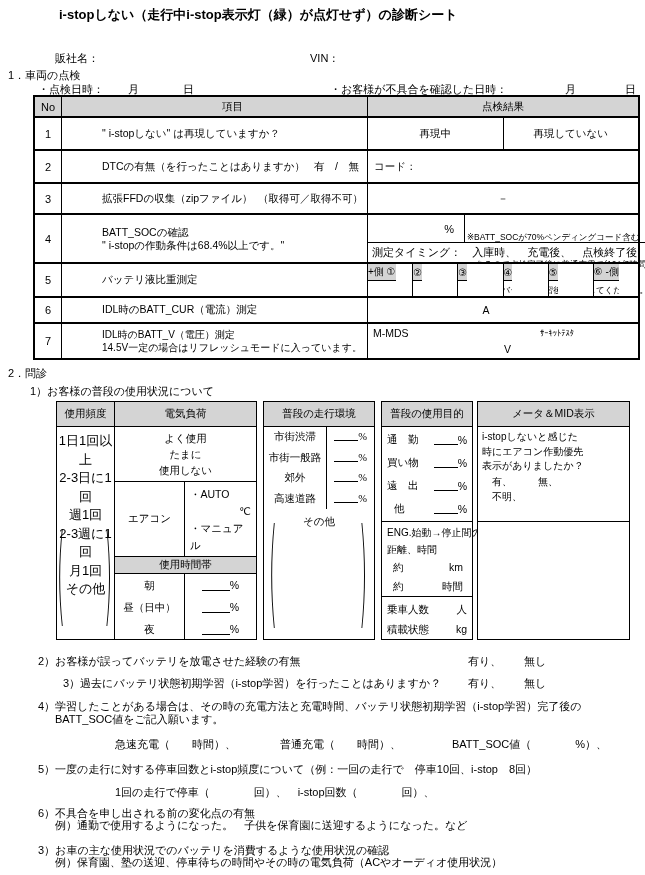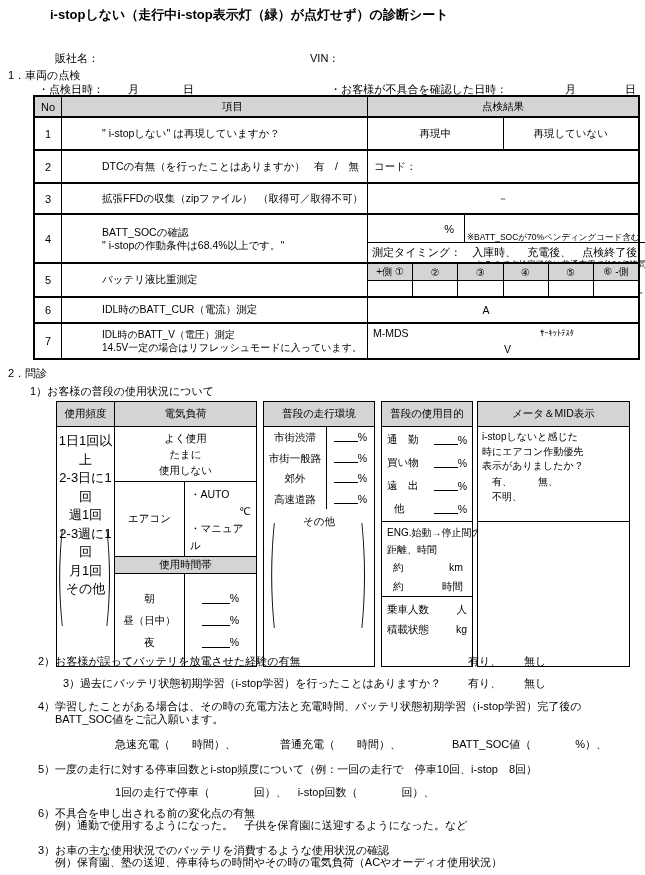--- a/index.html
+++ b/index.html
@@ -21,60 +21,60 @@
   .half{flex:1;display:flex;align-items:center;justify-content:center;}
   .half+.half{border-left:1px solid #000;}
   
   .r4res{flex:1;display:flex;flex-direction:column;}
   .r4top{display:flex;height:27px;}
   .r4pct{width:97px;border-right:1px solid #000;display:flex;align-items:center;justify-content:flex-end;padding-right:10px;box-sizing:border-box;}
   .r4note{flex:1;font-size:8.5px;line-height:8.7px;padding:1px 2px;white-space:pre;}
   .r4timing{border-top:1px solid #000;flex:1;display:flex;align-items:center;padding-left:4px;white-space:pre;}
   
   .r5res{flex:1;display:flex;}
-  .r5col{flex:1;display:flex;flex-direction:column;}
+  .r5col{flex:1;display:flex;flex-direction:row;}
   .r5col+.r5col{border-left:1px solid #000;}
   .r5head{height:17px;border-bottom:1px solid #000;font-size:10px;display:flex;align-items:center;justify-content:center;box-sizing:border-box;}
   .r5blank{flex:1;background:#fff;}
   
   .r7res{flex:1;position:relative;font-size:10.5px;}
   
   .t2{position:absolute;left:56px;top:401px;width:574px;height:239px;}
-  .grp{position:absolute;top:0;height:266px;border:1.5px solid #000;box-sizing:border-box;background:#fff;display:flex;flex-direction:column;}
+  .grp{position:absolute;top:0;height:239px;border:1.5px solid #000;box-sizing:border-box;background:#fff;display:flex;flex-direction:column;}
   .ghead{height:25px;background:var(--hdr,#d4d4d4);border-bottom:1px solid #000;display:flex;align-items:center;justify-content:center;font-size:10.5px;flex:none;box-sizing:border-box;}
   .gbody{flex:1;position:relative;font-size:10.5px;}
   .freqList{padding-top:5px;text-align:center;line-height:18.5px;}
   .bsub{display:flex;box-sizing:border-box;}
   .bleft{width:70px;border-right:1px solid #000;display:flex;align-items:center;justify-content:center;flex:none;box-sizing:border-box;}
   .bright{flex:1;box-sizing:border-box;}
   .optlines{display:flex;flex-direction:column;justify-content:center;align-items:center;line-height:16px;height:100%;}
   .acon{padding:4px 5px;line-height:17px;}
   .rowline{display:flex;justify-content:space-between;}
   .band{height:18px;background:var(--hdr,#d4d4d4);border-top:1px solid #000;border-bottom:1px solid #000;display:flex;align-items:center;justify-content:center;box-sizing:border-box;flex:none;}
   .blank{display:inline-block;border-bottom:1px solid #000;height:11px;vertical-align:-1px;}
   .pctline{display:flex;align-items:center;justify-content:center;line-height:22px;height:22px;}
-  .envTop{display:flex;height:82px;box-sizing:border-box;}
+  .envTop{display:flex;height:82px;box-sizing:border-box;font-family:Liberation Serif, serif;}
   .envLabels{width:63px;border-right:1px solid #000;text-align:center;line-height:20.5px;box-sizing:border-box;flex:none;}
   .envBlanks{flex:1;text-align:center;line-height:20.5px;}
   .vparen{position:absolute;font-size:20px;line-height:20px;transform-origin:50% 0;font-family:"DejaVu Sans",sans-serif;font-weight:200;}
   .purpRow{display:flex;justify-content:space-between;align-items:center;height:23px;padding:0 5px;}
   .engSec{border-top:1px solid #000;height:75px;box-sizing:border-box;padding:3px 5px;line-height:16.5px;}
   .engNum{display:flex;justify-content:space-between;padding:0 4px 0 6px;line-height:19px;}
   .passSec{border-top:1px solid #000;flex:1;padding:2px 5px;box-sizing:border-box;line-height:20px;}
   .meterTop{height:94px;box-sizing:border-box;padding:3px 4px;}
   .meterQ{width:102px;line-height:14.5px;white-space:normal;}
   .meterOpts{display:flex;gap:26px;padding-left:10px;line-height:15px;}
   .meterBottom{border-top:1px solid #000;flex:1;}
 </style>
 </head>
 <body>
 
 <div class="sheet">
 
-  <div class="abs bold" style="left:6px;top:6px;font-size:13px;padding-left:44px;">i-stopしない（走行中i-stop表示灯（緑）が点灯せず）の診断シート</div>
+  <div class="abs bold" style="left:15px;top:6px;font-size:13px;padding-left:44px;">i-stopしない（走行中i-stop表示灯（緑）が点灯せず）の診断シート</div>
   <div class="abs" style="left:55px;top:51px;">販社名：</div>
   <div class="abs" style="left:310px;top:51px;">VIN：</div>
   <div class="abs" style="left:8px;top:68px;">1．車両の点検</div>
 
   <div class="abs" style="left:38px;top:82px;">・点検日時：</div>
   <div class="abs" style="left:128px;top:82px;">月</div>
   <div class="abs" style="left:183px;top:82px;">日</div>
   <div class="abs" style="left:330px;top:82px;">・お客様が不具合を確認した日時：</div>
   <div class="abs" style="left:565px;top:82px;">月</div>
   <div class="abs" style="left:625px;top:82px;">日</div>

